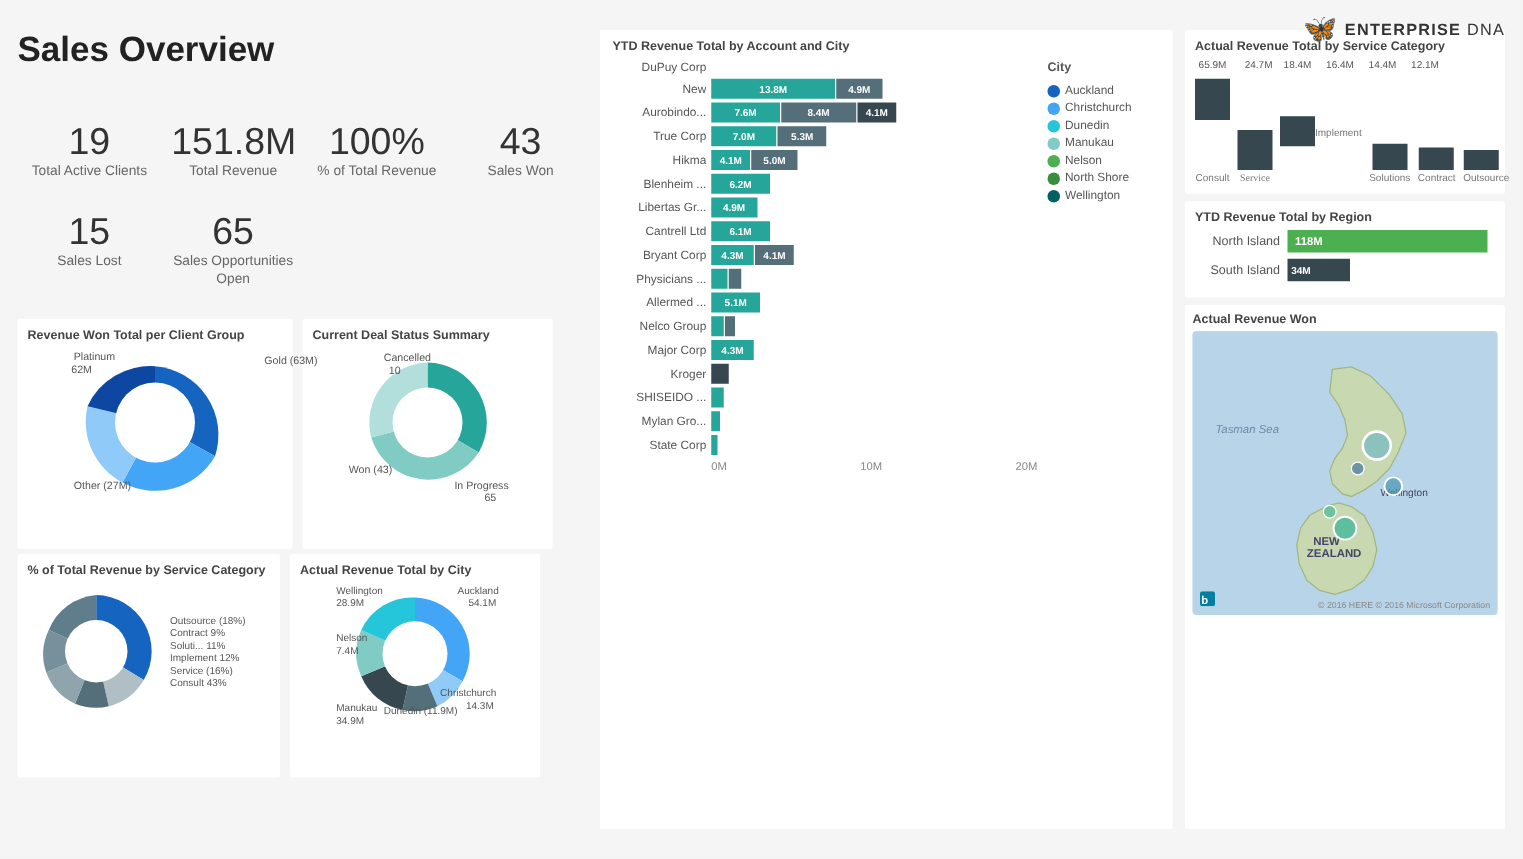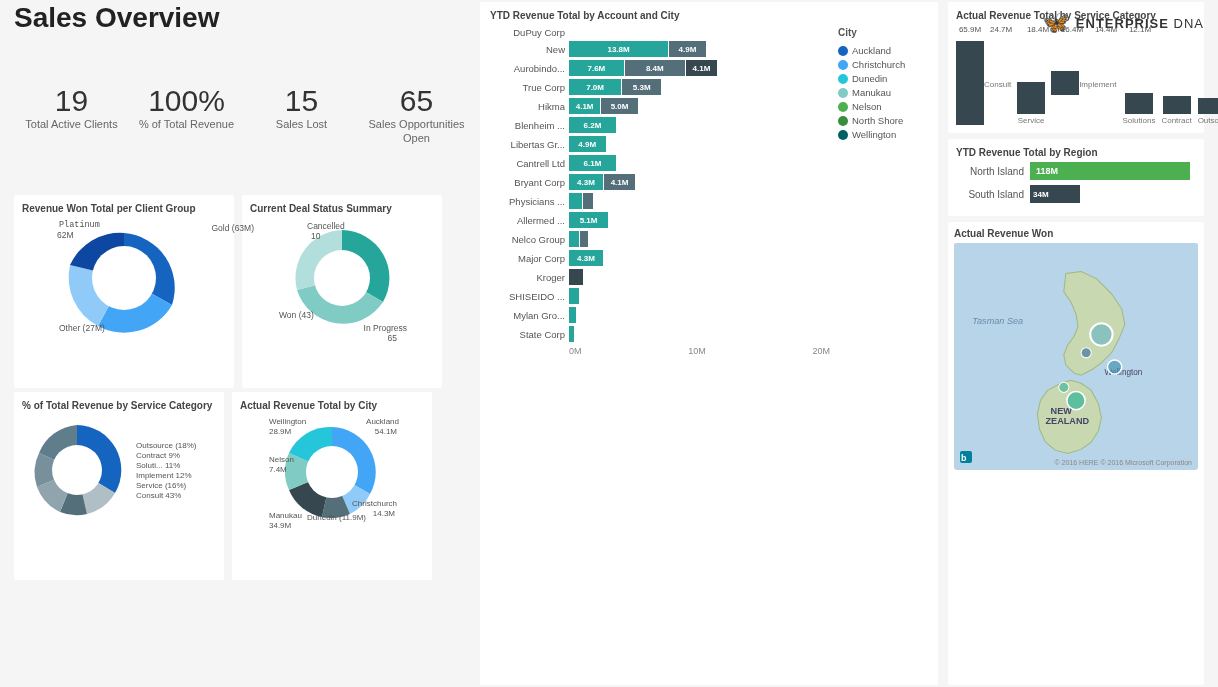--- a/index.html
+++ b/index.html
@@ -9,21 +9,21 @@
       width: 1218px;
       height: 687px;
       overflow: hidden;
       font-size: 12px;
       color: #333;
     }
     .dashboard {
       width: 1218px;
       height: 687px;
       background: #f5f5f5;
-      padding: 2px 14px;
+      padding: 24px 14px;
       display: grid;
       grid-template-columns: 230px 230px 1fr 260px;
       grid-template-rows: auto;
       gap: 0;
       position: relative;
     }
     .header {
       grid-column: 1 / 3;
       grid-row: 1;
       padding-bottom: 4px;
@@ -221,22 +221,30 @@
     <span class="logo-icon">🦋</span>
     <span class="logo-text">ENTERPRISE <span>DNA</span></span>
   </div>
 
   <div class="kpi-section">
     <div class="kpi-card">
       <div class="kpi-value">19</div>
       <div class="kpi-label">Total Active Clients</div>
     </div>
     <div class="kpi-card">
+      <div class="kpi-value">151.8M</div>
+      <div class="kpi-label">Total Revenue</div>
+    </div>
+    <div class="kpi-card">
       <div class="kpi-value">100%</div>
       <div class="kpi-label">% of Total Revenue</div>
+    </div>
+    <div class="kpi-card">
+      <div class="kpi-value">43</div>
+      <div class="kpi-label">Sales Won</div>
     </div>
     <div class="kpi-card">
       <div class="kpi-value">15</div>
       <div class="kpi-label">Sales Lost</div>
     </div>
     <div class="kpi-card">
       <div class="kpi-value">65</div>
       <div class="kpi-label">Sales Opportunities Open</div>
     </div>
   </div>
@@ -251,21 +259,21 @@
           <path d="M70,60 L70,15 A55,55 0 0,1 118,87 Z" fill="#1565c0"></path>
 
           <path d="M70,60 L118,87 A55,55 0 0,1 44,108 Z" fill="#42a5f5"></path>
 
           <path d="M70,60 L44,108 A55,55 0 0,1 16,47 Z" fill="#90caf9"></path>
 
           <path d="M70,60 L16,47 A55,55 0 0,1 70,15 Z" fill="#0d47a1"></path>
           <circle cx="70" cy="60" r="32" fill="white"></circle>
         </svg>
         <div style="position:absolute;top:5px;right:-60px;font-size:8.5px;color:#555;">Gold (63M)</div>
-        <div style="position:absolute;top:2px;left:5px;font-size:8.5px;color:#555;font-family:Liberation Mono, monospace;">Platinum</div>
+        <div style="position:absolute;top:2px;left:5px;font-size:8.5px;color:#555;">Platinum</div>
         <div style="position:absolute;top:12px;left:3px;font-size:8.5px;color:#555;">62M</div>
         <div style="position:absolute;bottom:5px;left:5px;font-size:8.5px;color:#555;">Other (27M)</div>
       </div>
     </div>
 
     <div class="chart-box" style="width:200px;">
       <div class="chart-title">Current Deal Status Summary</div>
       <div style="position:relative; width:130px; height:120px; margin: 0 auto;">
         <svg width="130" height="120">
 
@@ -506,33 +514,33 @@
   </div>
 
   <div class="right-section" style="grid-column:4; grid-row:1/6;">
 
     <div class="right-chart">
       <div class="chart-title">Actual Revenue Total by Service Category</div>
       <div style="display:flex; align-items:flex-end; gap:6px; height:100px; padding-top:16px; position:relative;">
 
         <div style="position:absolute; top:0; left:0; right:0; display:flex; gap:6px;">
           <div style="width:28px; font-size:8px; text-align:center; color:#555;">65.9M</div>
-          <div style="width:28px; font-size:8px; text-align:left; color:#555;">24.7M</div>
+          <div style="width:28px; font-size:8px; text-align:right; color:#555;">24.7M</div>
           <div style="width:28px; font-size:8px; text-align:center; color:#555;">18.4M</div>
           <div style="width:28px; font-size:8px; text-align:center; color:#555;">16.4M</div>
           <div style="width:28px; font-size:8px; text-align:center; color:#555;">14.4M</div>
           <div style="width:28px; font-size:8px; text-align:center; color:#555;">12.1M</div>
         </div>
-        <div style="display:flex; flex-direction:row; justify-content:flex-end; height:100%; align-items:center;">
+        <div style="display:flex; flex-direction:column; justify-content:flex-end; height:100%; align-items:center;gap:40px;">
             <div style="width:28px; background:#37474f; height:84px;"></div>
             <div style="font-size:8px; color:#777; text-align:center; margin-top:2px;">Consult</div>
           </div>
         <div style="display:flex; flex-direction:column; justify-content:flex-end; height:100%; align-items:center;">
             <div style="width:28px; background:#37474f; height:32px;"></div>
-            <div style="font-size:8px; color:#777; text-align:right; margin-top:2px;">Service</div>
+            <div style="font-size:8px; color:#777; text-align:right; margin-top:2px;font-family:Liberation Serif, serif;">Service</div>
           </div>
         <div style="display:flex; flex-direction:row; justify-content:flex-end; height:100%; align-items:center;">
             <div style="width:28px; background:#37474f; height:24px;"></div>
             <div style="font-size:8px; color:#777; text-align:center; margin-top:2px;">Implement</div>
           </div>
         <div style="display:flex; flex-direction:column; justify-content:flex-end; height:100%; align-items:center;">
             <div style="width:28px; background:#37474f; height:21px;"></div>
             <div style="font-size:8px; color:#777; text-align:center; margin-top:2px;">Solutions</div>
           </div>
         <div style="display:flex; flex-direction:column; justify-content:flex-end; height:100%; align-items:center;">

